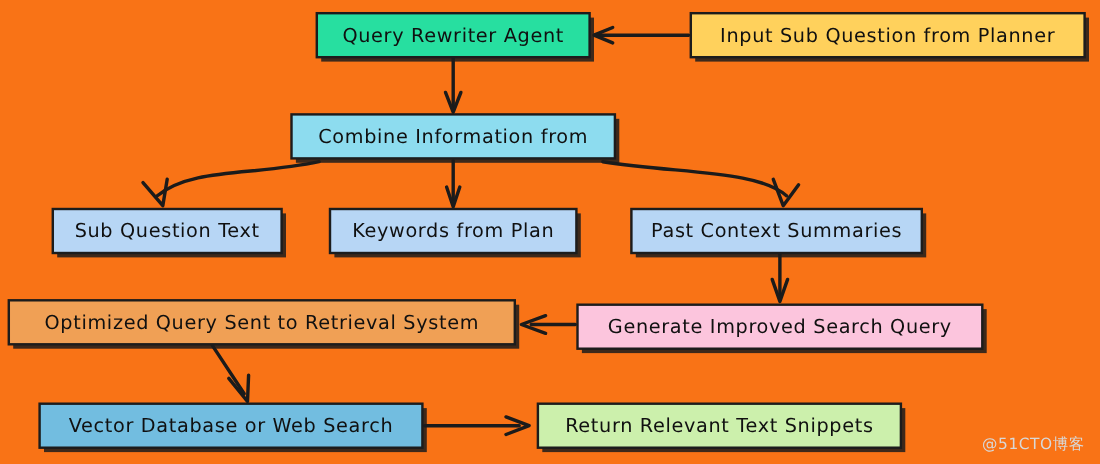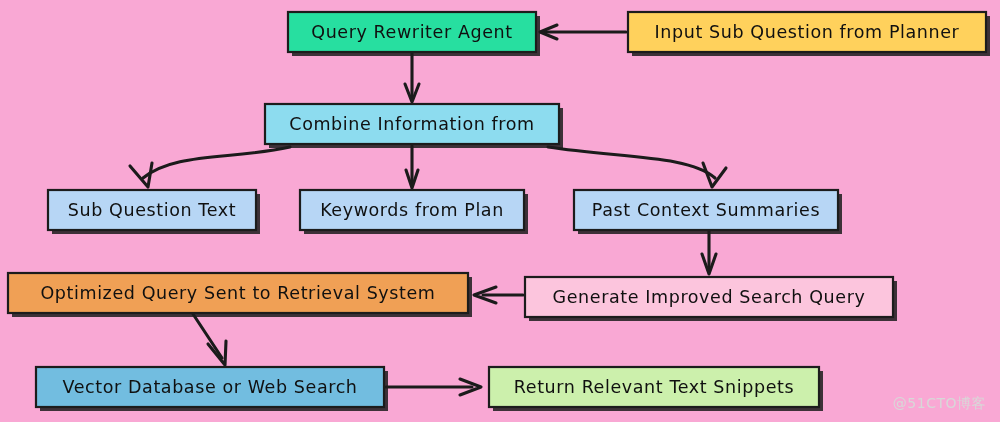--- a/index.html
+++ b/index.html
@@ -7,21 +7,21 @@
     padding: 0;
     background: #ffffff;
   }
   body {
     font-family: "DejaVu Sans", sans-serif;
   }
   #canvas {
     position: relative;
     width: 1000px;
     height: 422px;
-    background: #f9a8d4;
+    background: #f97316;
     overflow: hidden;
   }
   #flow-svg {
     position: absolute;
     left: 0;
     top: 0;
     width: 1000px;
     height: 422px;
   }
   .node-rect {

